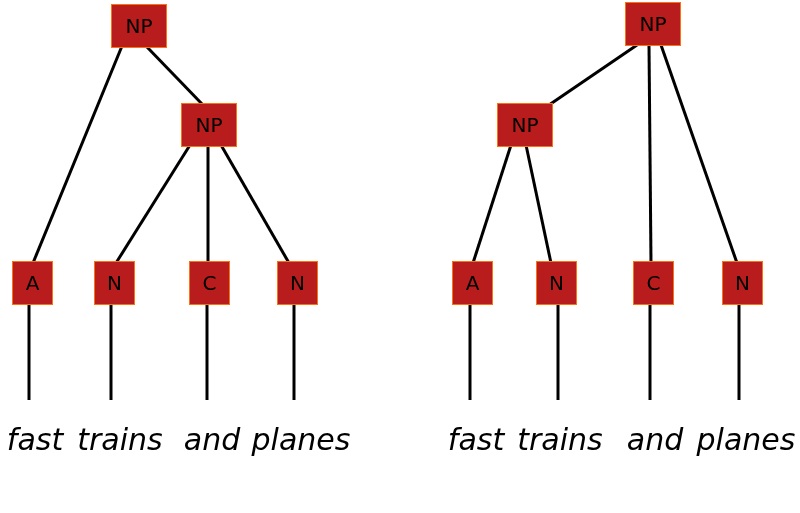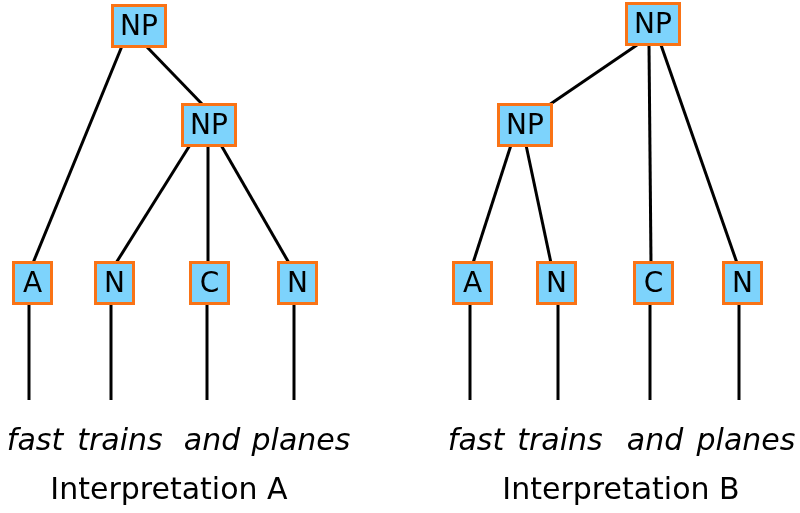--- a/index.html
+++ b/index.html
@@ -19,26 +19,26 @@
   .edges {
     position: absolute;
     left: 0;
     top: 0;
     width: 800px;
     height: 513px;
   }
   .node {
     position: absolute;
     box-sizing: border-box;
-    background: #7dd3fc;
-    border: 3px solid #f97316;
+    background: #b91c1c;
+    border: 1px solid #f97316;
     display: flex;
     align-items: center;
     justify-content: center;
-    font-size: 28px;
+    font-size: 20px;
     line-height: 1;
   }
   .np-node { width: 56px; height: 44px; }
   .leaf-node { width: 41px; height: 44px; }
   .word {
     position: absolute;
     transform: translateX(-50%);
     font-style: italic;
     font-size: 30px;
     line-height: 1;
@@ -100,21 +100,20 @@
   <div class="node leaf-node" style="left:277px; top:261px;">N</div>
 
   <div class="word" style="left:35px; top:410px;">fast</div>
 
   <div class="word" style="left:120px; top:410px;">trains</div>
 
   <div class="word" style="left:212px; top:410px;">and</div>
 
   <div class="word" style="left:301px; top:410px;">planes</div>
 
-  <div class="caption" style="left:169px; top:474px;">Interpretation A</div>
 
   <div class="node np-node" style="left:625px; top:2px;">NP</div>
 
   <div class="node np-node" style="left:497px; top:103px;">NP</div>
 
   <div class="node leaf-node" style="left:452px; top:261px;">A</div>
 
   <div class="node leaf-node" style="left:536px; top:261px;">N</div>
 
   <div class="node leaf-node" style="left:633px; top:261px;">C</div>
@@ -122,15 +121,14 @@
   <div class="node leaf-node" style="left:722px; top:261px;">N</div>
 
   <div class="word" style="left:476px; top:410px;">fast</div>
 
   <div class="word" style="left:560px; top:410px;">trains</div>
 
   <div class="word" style="left:655px; top:410px;">and</div>
 
   <div class="word" style="left:746px; top:410px;">planes</div>
 
-  <div class="caption" style="left:621px; top:474px;">Interpretation B</div>
 
 </div>
 
 </body></html>

